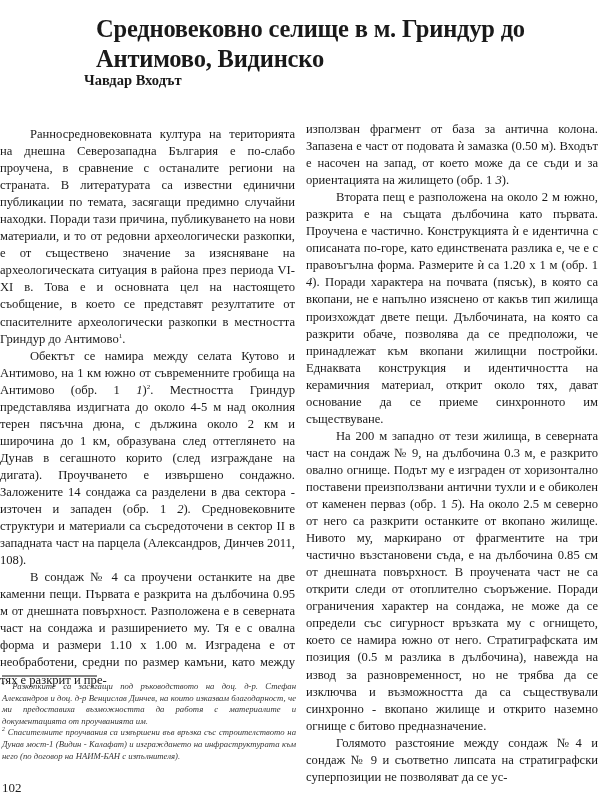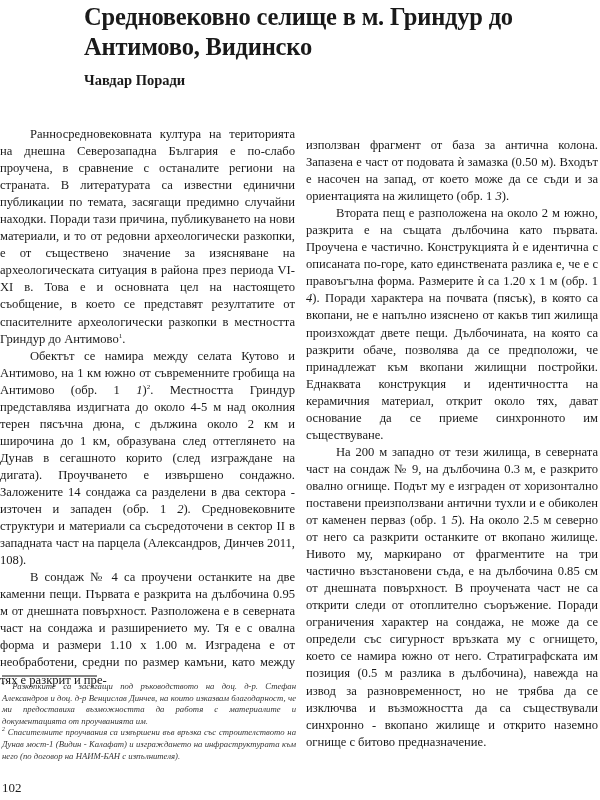--- a/index.html
+++ b/index.html
@@ -1,47 +1,48 @@
 <!DOCTYPE html>
 <html><head>
 <meta charset="utf-8">
 <style>
   html, body { margin:0; padding:0; background:#fff; }
   body { width:600px; height:800px; overflow:hidden; position:relative; font-family:"Liberation Serif", "DejaVu Serif", serif; color:#1a1a1a; }
-  .title { position:absolute; left:84px; top:2px; width:440px; font-weight:bold; font-size:24.5px; line-height:30px; letter-spacing:-0.2px; margin:0; }
+  .title { position:absolute; left:84px; top:2px; width:440px; font-weight:bold; font-size:24.5px; line-height:30px; letter-spacing:-0.2px; margin:12px; }
   .author { position:absolute; left:84px; top:72px; font-weight:bold; font-size:14.5px; margin:0; }
   .col { position:absolute; top:126px; font-size:12.6px; line-height:17.05px; text-align:justify; }
   .col.left { left:0; width:295px;font-family:Liberation Serif, serif; }
   .col.right { left:306px; width:292px; top:121px; }
   .col p { margin:0; text-indent:30px; }
-  .col p.cont { text-indent:0;margin-top:16px; }
+  .col p.cont { text-indent:0; }
   .col sup { font-size:7px; line-height:0; }
   .col i { font-style:italic; }
   .rule { position:absolute; left:2px; top:675px; width:95px; height:2px; background:#888; }
   .footnotes { position:absolute; left:2px; top:681px; width:294px; font-size:8.7px; line-height:11.6px; font-style:italic; text-align:justify; color:#333; }
   .footnotes p { margin:0; }
   .footnotes sup { font-size:6px; line-height:0; }
   .page-number { position:absolute; left:2px; top:780px; font-size:13px; }
 </style>
 </head>
 <body>
 
 <h1 class="title">Средновековно селище в м. Гриндур до Антимово, Видинско</h1>
-<div class="author">Чавдар Поради</div>
+<div class="author">Чавдар Входът</div>
 
 <div class="col left">
   <p><span>Ранносредновековната култура на територията на днешна Северозападна България е по-слабо проучена, в сравнение с останалите региони на страната. В литературата са известни единични публикации по темата, засягащи предимно случайни находки. Поради тази причина, публикуването на нови материали, и то от редовни археологически разкопки, е от съществено значение за изясняване на археологическата ситуация в района през периода VI-XI в. Това е и основната цел на настоящето съобщение, в което се представят резултатите от спасителните археологически разкопки в местността Гриндур до Антимово</span><sup>1</sup><span>.</span></p>
   <p><span>Обектът се намира между селата Кутово и Антимово, на 1 км южно от съвременните гробища на Антимово (обр. 1 </span><i>1</i><span>)</span><sup>2</sup><span>. Местността Гриндур представлява издигната до около 4-5 м над околния терен пясъчна дюна, с дължина около 2 км и широчина до 1 км, образувана след оттеглянето на Дунав в сегашното корито (след изграждане на дигата). Проучването е извършено сондажно. Заложените 14 сондажа са разделени в два сектора - източен и западен (обр. 1 </span><i>2</i><span>). Средновековните структури и материали са съсредоточени в сектор II в западната част на парцела (Александров, Динчев 2011, 108).</span></p>
   <p><span>В сондаж № 4 са проучени останките на две каменни пещи. Първата е разкрита на дълбочина 0.95 м от днешната повърхност. Разположена е в северната част на сондажа и разширението му. Тя е с овална форма и размери 1.10 х 1.00 м. Изградена е от необработени, средни по размер камъни, като между тях е разкрит и пре-</span></p>
 </div>
 
 <div class="col right">
   <p class="cont"><span>използван фрагмент от база за антична колона. Запазена е част от подовата ѝ замазка (0.50 м). Входът е насочен на запад, от което може да се съди и за ориентацията на жилището (обр. 1 </span><i>3</i><span>).</span></p>
   <p><span>Втората пещ е разположена на около 2 м южно, разкрита е на същата дълбочина като първата. Проучена е частично. Конструкцията ѝ е идентична с описаната по-горе, като единствената разлика е, че е с правоъгълна форма. Размерите ѝ са 1.20 х 1 м (обр. 1 </span><i>4</i><span>). Поради характера на почвата (пясък), в която са вкопани, не е напълно изяснено от какъв тип жилища произхождат двете пещи. Дълбочината, на която са разкрити обаче, позволява да се предположи, че принадлежат към вкопани жилищни постройки. Еднаквата конструкция и идентичността на керамичния материал, открит около тях, дават основание да се приеме синхронното им съществуване.</span></p>
   <p><span>На 200 м западно от тези жилища, в северната част на сондаж № 9, на дълбочина 0.3 м, е разкрито овално огнище. Подът му е изграден от хоризонтално поставени преизползвани антични тухли и е обиколен от каменен перваз (обр. 1 </span><i>5</i><span>). На около 2.5 м северно от него са разкрити останките от вкопано жилище. Нивото му, маркирано от фрагментите на три частично възстановени съда, е на дълбочина 0.85 см от днешната повърхност. В проучената част не са открити следи от отоплително съоръжение. Поради ограничения характер на сондажа, не може да се определи със сигурност връзката му с огнището, което се намира южно от него. Стратиграфската им позиция (0.5 м разлика в дълбочина), навежда на извод за разновременност, но не трябва да се изключва и възможността да са съществували синхронно - вкопано жилище и открито наземно огнище с битово предназначение.</span></p>
+  <p><span>Голямото разстояние между сондаж №4 и сондаж № 9 и съответно липсата на стратиграфски суперпозиции не позволяват да се ус-</span></p>
 </div>
 
 <div class="rule"></div>
 <div class="footnotes">
   <p><sup>1</sup><span> Разкопките са засягащи под ръководството на доц. д-р. Стефан Александров и доц. д-р Венцислав Динчев, на които изказвам благодарност, че ми предоставиха възможността да работя с материалите и документацията от проучванията им.</span></p>
   <p><sup>2</sup><span> Спасителните проучвания са извършени във връзка със строителството на Дунав мост-1 (Видин - Калафат) и изграждането на инфраструктурата към него (по договор на НАИМ-БАН с изпълнителя).</span></p>
 </div>
 
 <div class="page-number">102</div>
 

